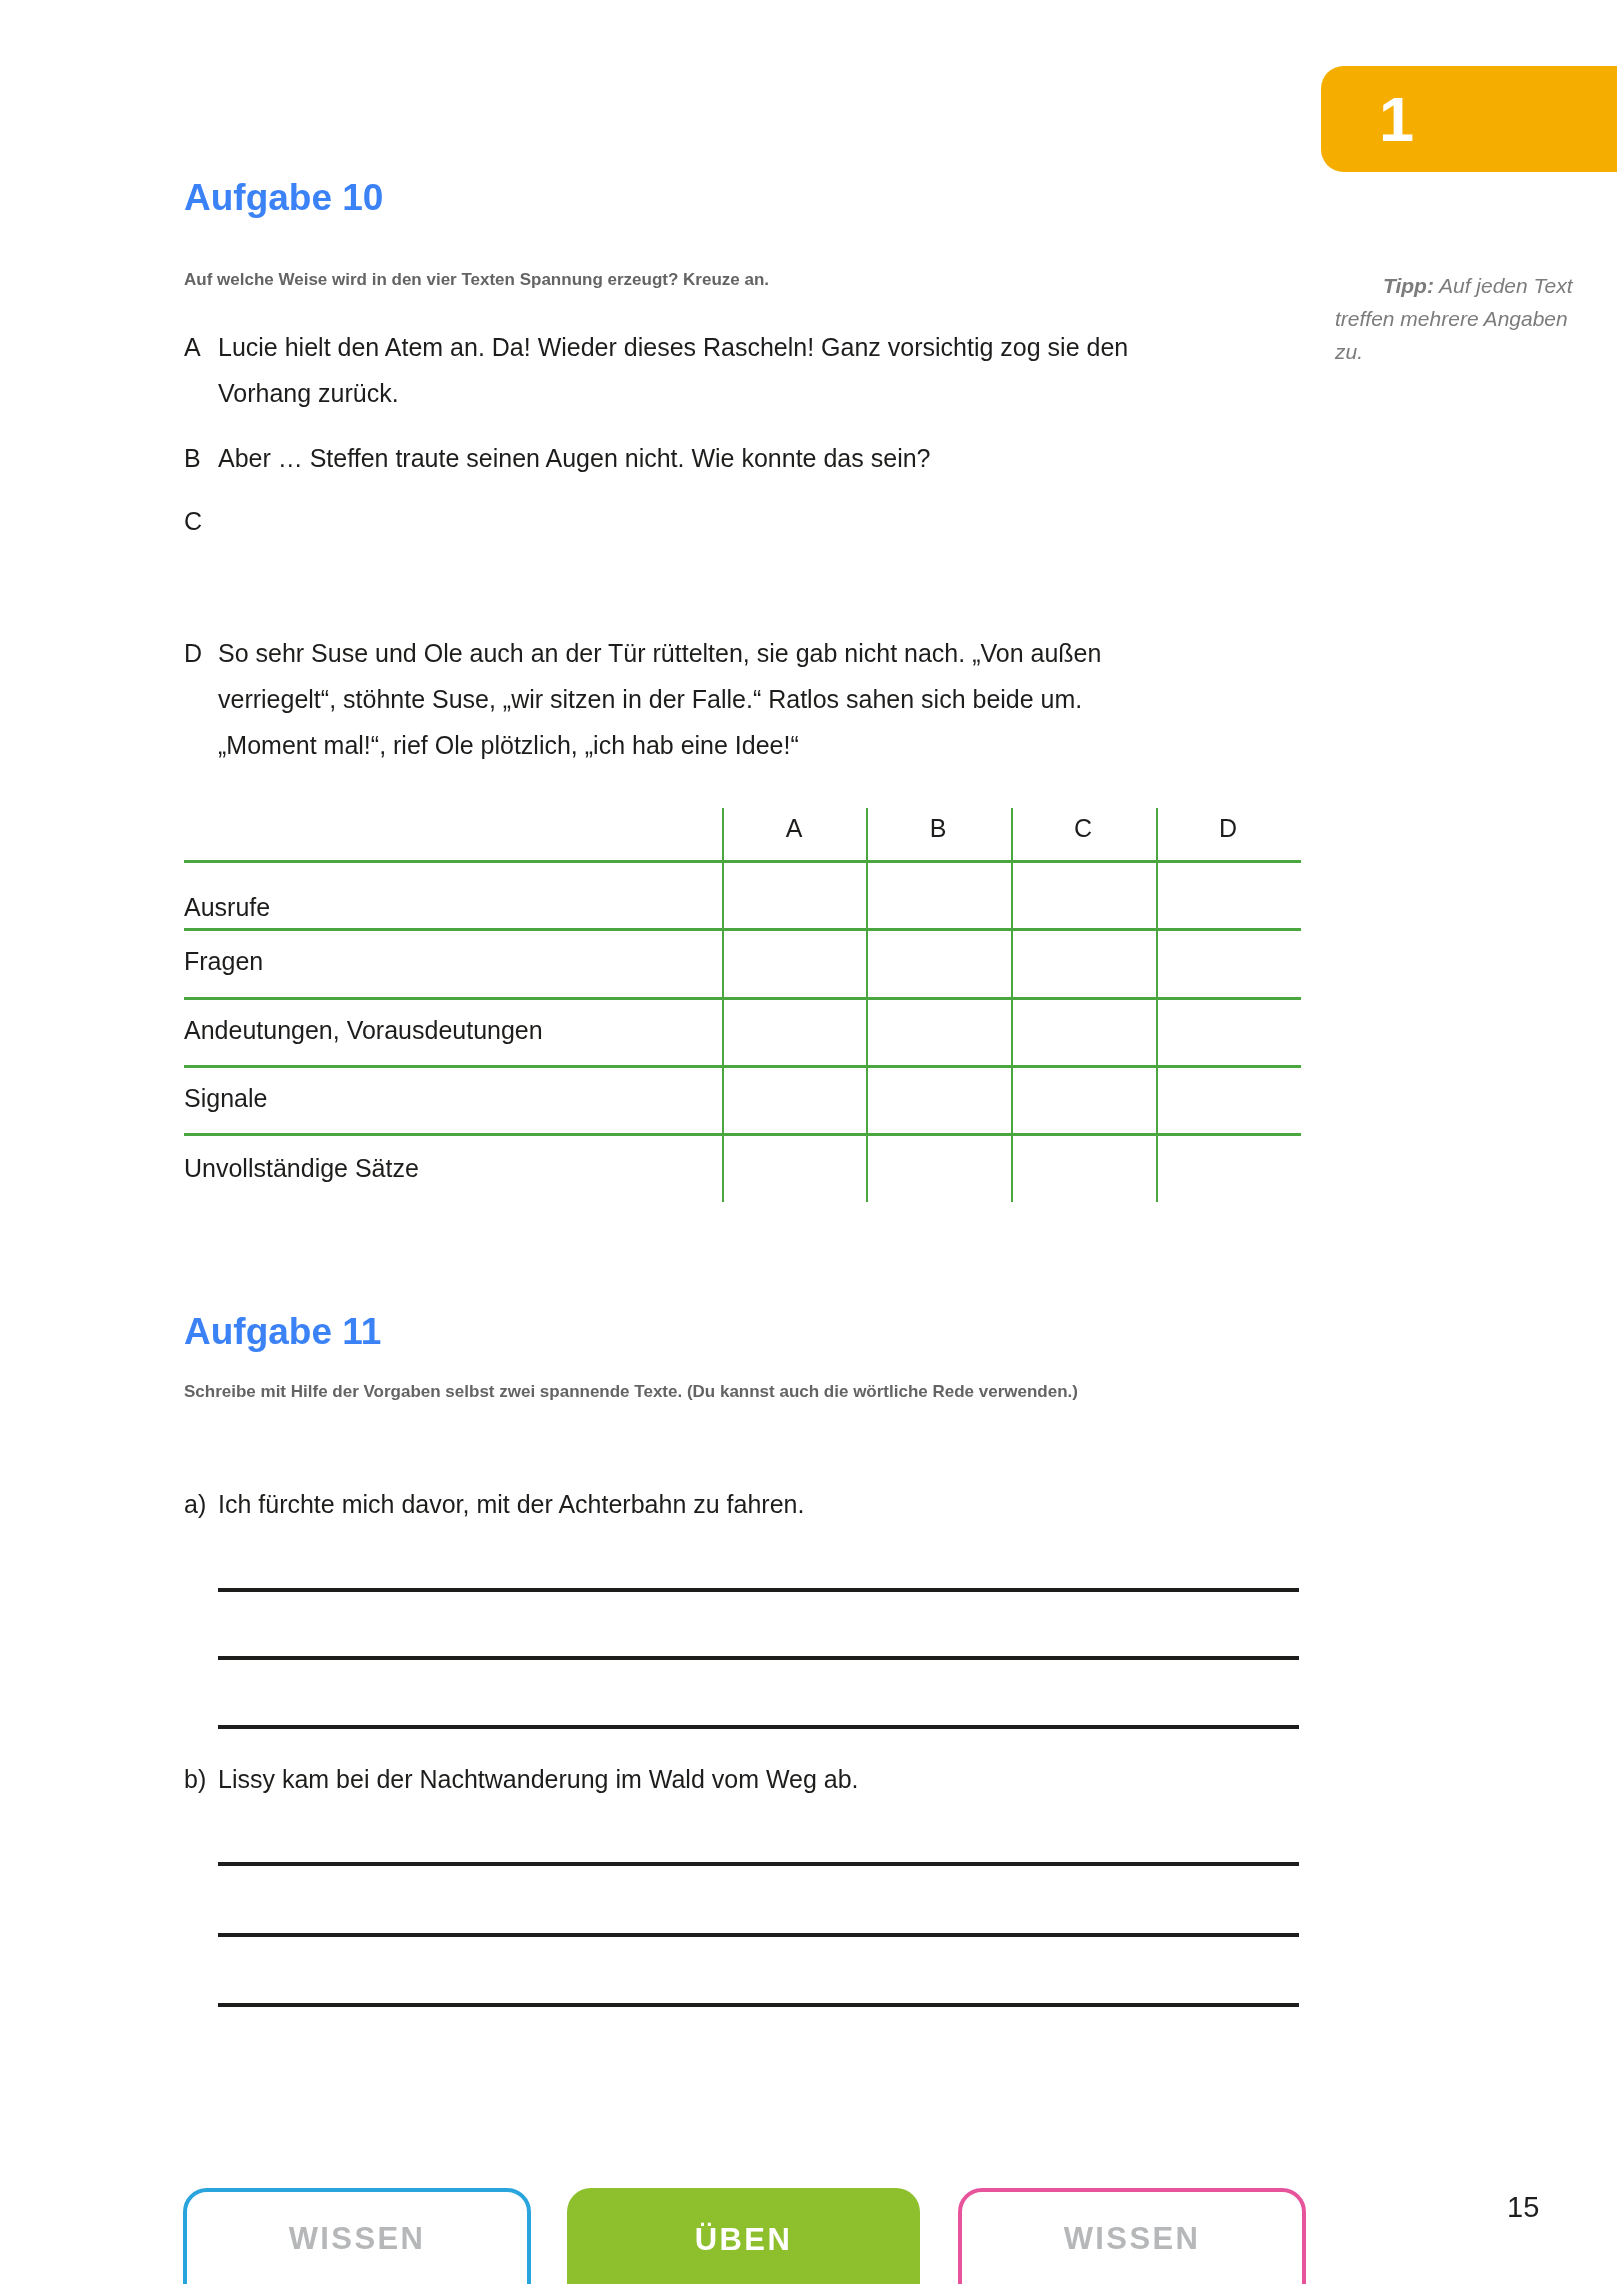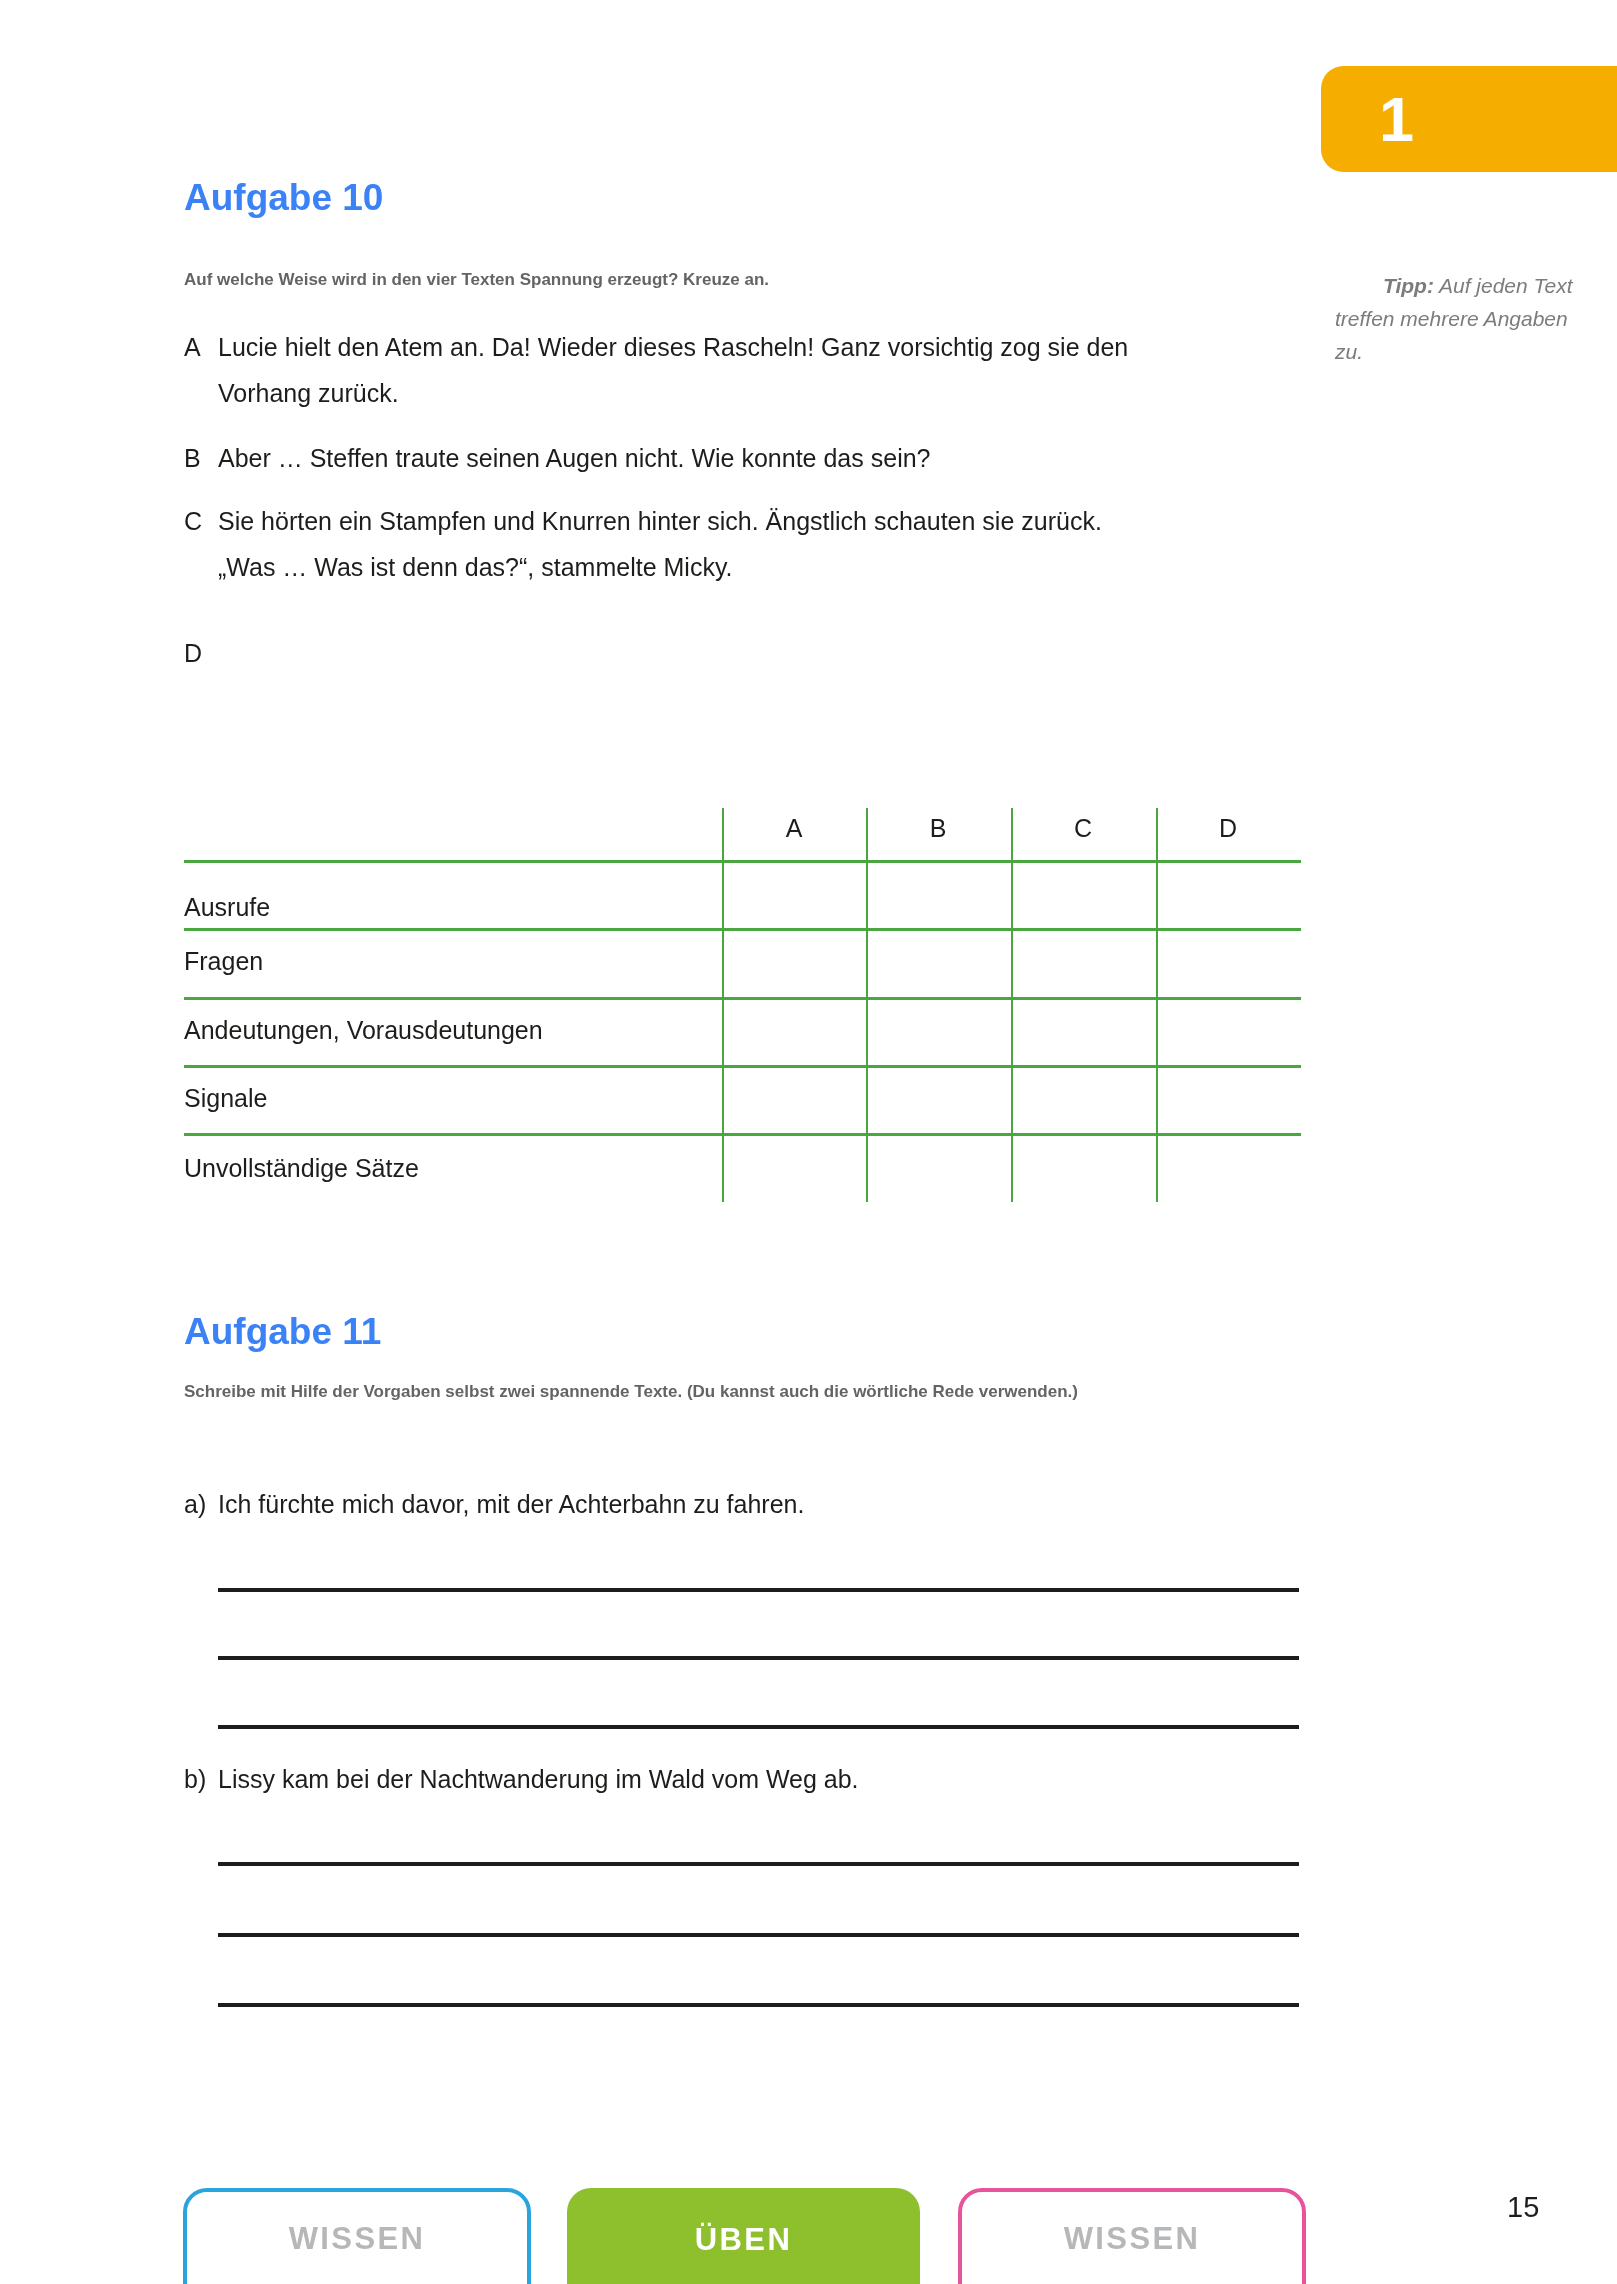--- a/index.html
+++ b/index.html
@@ -108,24 +108,24 @@
 <div class="item" style="top:324px">
   <span class="item-label">A</span>
   <span class="item-text">Lucie hielt den Atem an. Da! Wieder dieses Rascheln! Ganz vorsichtig zog sie den Vorhang zurück.</span>
 </div>
 <div class="item" style="top:435px">
   <span class="item-label">B</span>
   <span class="item-text">Aber … Steffen traute seinen Augen nicht. Wie konnte das sein?</span>
 </div>
 <div class="item" style="top:498px">
   <span class="item-label">C</span>
-  <span class="item-text">Sie hörten ein Stampfen und Knurren hinter sich. Ängstlich schauten sie zurück. „Was … Was ist denn das?“, stammelte Micky.</span>
 </div>
 <div class="item" style="top:630px">
   <span class="item-label">D</span>
+  <span class="item-text">So sehr Suse und Ole auch an der Tür rüttelten, sie gab nicht nach. „Von außen verriegelt“, stöhnte Suse, „wir sitzen in der Falle.“ Ratlos sahen sich beide um. „Moment mal!“, rief Ole plötzlich, „ich hab eine Idee!“</span>
 </div>
 
 <div class="answer-table">
 
   <div class="col-letter" style="left:538px">A</div>
   <div class="col-letter" style="left:682px">B</div>
   <div class="col-letter" style="left:827px">C</div>
   <div class="col-letter" style="left:972px">D</div>
 
   <div class="hline" style="top:52px"></div>

